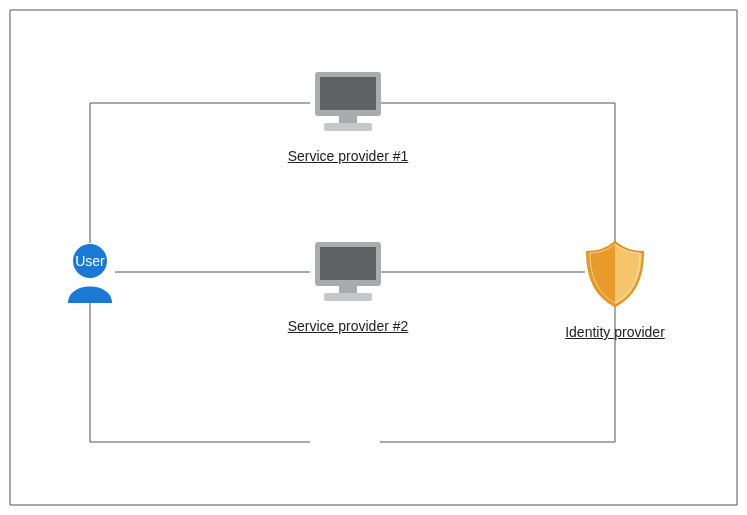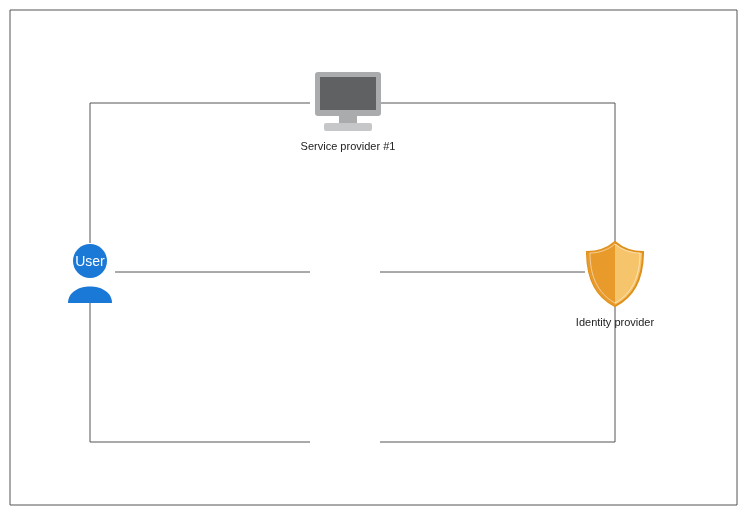--- a/index.html
+++ b/index.html
@@ -13,24 +13,25 @@
   .stage {
     position: relative;
     width: 747px;
     height: 515px;
   }
   .node {
     position: absolute;
     text-align: center;
   }
   .label {
-    font-size: 11px;
+    font-size: 14px;
     color: #222;
-    margin-top: 6px;
+    margin-top: 14px;
     white-space: nowrap;
+    text-decoration: underline;
   }
   .user-label {
     position: absolute;
     color: #fff;
     font-size: 14px;
     width: 50px;
     text-align: center;
     top: 10px;
     left: 0;
   }
@@ -96,15 +97,24 @@
   <div class="node" style="left:273px; top:70px; width:150px;">
     <svg width="78" height="64" viewBox="0 0 78 64" style="display:block;margin:0 auto;">
       <rect x="6" y="2" width="66" height="44" rx="3" fill="#a9abad"></rect>
       <rect x="11" y="7" width="56" height="33" fill="#5f6163"></rect>
       <rect x="30" y="46" width="18" height="7" fill="#a9abad"></rect>
       <rect x="15" y="53" width="48" height="8" rx="2" fill="#c5c7c9"></rect>
     </svg>
     <div class="label">Service provider #1</div>
   </div>
 
+  <div class="node" style="left:273px; top:240px; width:150px;">
+    <svg width="78" height="64" viewBox="0 0 78 64" style="display:block;margin:0 auto;">
+      <rect x="6" y="2" width="66" height="44" rx="3" fill="#a9abad"></rect>
+      <rect x="11" y="7" width="56" height="33" fill="#5f6163"></rect>
+      <rect x="30" y="46" width="18" height="7" fill="#a9abad"></rect>
+      <rect x="15" y="53" width="48" height="8" rx="2" fill="#c5c7c9"></rect>
+    </svg>
+    <div class="label">Service provider #2</div>
+  </div>
 
 
 </div>
 
 </body></html>

